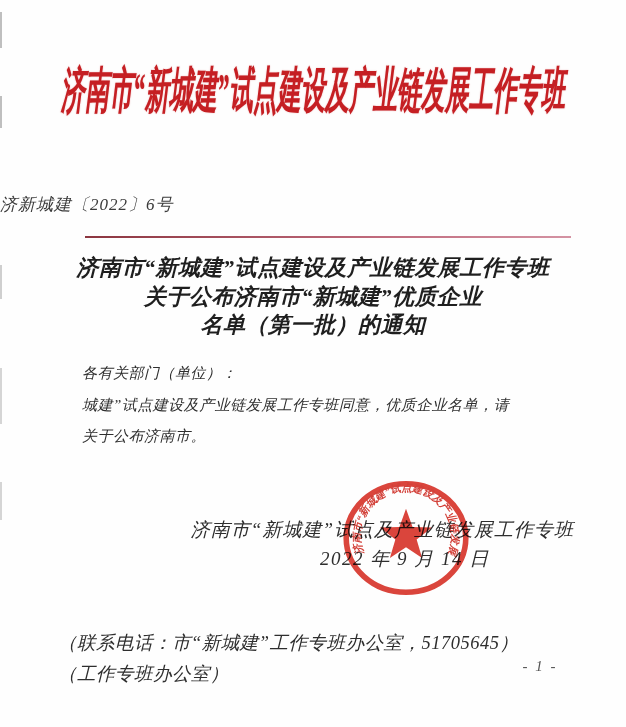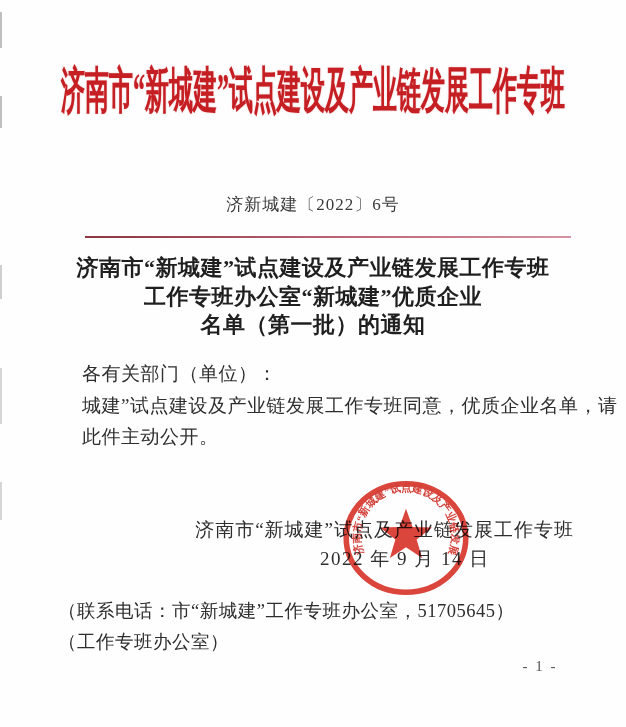--- a/index.html
+++ b/index.html
@@ -2,80 +2,80 @@
 <html><head>
 <meta charset="utf-8">
 <style>
   * { margin:0; padding:0; box-sizing:border-box; }
   html,body { background:#ffffff; }
   body {
     width:626px; height:727px; position:relative; overflow:hidden;
     font-family:"Liberation Serif","DejaVu Serif",serif;
     color:#2b2b2b;
   }
-  .page { position:absolute; inset:0; background:#fefefe; }
+  .page { position:absolute; inset:0; background:#fefefe;font-style:italic; }
 
   
   .edge-mark { position:absolute; left:0; width:2px; background:#8a8a8a; opacity:.55; }
   .em1 { top:12px;  height:36px; }
   .em2 { top:96px;  height:32px; }
   .em3 { top:265px; height:34px; opacity:.4; }
   .em4 { top:368px; height:56px; opacity:.35; }
   .em5 { top:482px; height:38px; opacity:.35; }
 
   
   .masthead {
     position:absolute; top:58px; left:0; width:626px;
     text-align:center; font-weight:bold; font-size:24px;
     color:#c51f23; letter-spacing:0px; white-space:nowrap;
     transform:scale(1,2.05); transform-origin:center top;
     text-shadow:0 0 1px rgba(197,31,35,.4);
   }
 
   .doc-number {
     position:absolute; top:193px; left:0; width:626px;
-    text-align:center; font-size:17px; color:#3a3a3a; letter-spacing:1px;
+    font-size:17px; color:#3a3a3a; letter-spacing:1px;
   }
 
   .red-rule {
     position:absolute; top:236px; left:85px; width:486px; height:2px;
     background:linear-gradient(to right,#8c3640,#c06a7c 60%,#d493a3);
   }
 
   .doc-title {
     position:absolute; top:254px; left:0; width:626px;
     text-align:center; font-weight:bold; font-size:22px;
     line-height:28.5px; color:#1f1f1f; letter-spacing:.5px;
   }
   .doc-title div { white-space:nowrap; }
 
   .body-block {
     position:absolute; top:358px; left:82px; width:492px;
-    font-size:19px; line-height:31.5px; color:#2e2e2e;
+    font-size:15px; line-height:31.5px; color:#2e2e2e;
   }
   .body-block div { white-space:nowrap; letter-spacing:.5px; }
   .indent { padding-left:39px; }
 
   .sig-org {
     position:absolute; top:517px; left:0; right:52px;
     text-align:right; font-size:19px; letter-spacing:1px;
     color:#2e2e2e; white-space:nowrap;
   }
   .sig-date {
     position:absolute; top:546px; left:320px;
     font-size:19px; letter-spacing:1.5px; color:#2e2e2e; white-space:nowrap;
   }
 
   .seal {
     position:absolute; left:330px; top:461px; width:152px; height:152px;
     opacity:.92; mix-blend-mode:multiply; pointer-events:none;
   }
 
   .footer-notes {
-    position:absolute; top:596px; left:58px;
+    position:absolute; top:628px; left:58px;
     font-size:18.5px; line-height:31px; color:#2e2e2e;
   }
   .footer-notes div { white-space:nowrap; letter-spacing:.5px; }
 
   .page-number {
     position:absolute; top:658px; left:500px; width:80px;
     text-align:center; font-size:15px; color:#555; letter-spacing:2px;
   }
 </style>
 </head>
@@ -90,28 +90,28 @@
   <div class="edge-mark em5"></div>
 
   <div class="masthead">济南市“新城建”试点建设及产业链发展工作专班</div>
 
   <div class="doc-number">济新城建〔2022〕6号</div>
 
   <div class="red-rule"></div>
 
   <div class="doc-title">
     <div>济南市“新城建”试点建设及产业链发展工作专班</div>
-    <div>工作专班办公室“新城建”优质企业</div>
+    <div>关于公布济南市“新城建”优质企业</div>
     <div>名单（第一批）的通知</div>
   </div>
 
   <div class="body-block">
     <div>各有关部门（单位）：</div>
     <div>城建”试点建设及产业链发展工作专班同意，优质企业名单，请</div>
-    <div>此件主动公开。</div>
+    <div>关于公布济南市。</div>
   </div>
 
   <div class="sig-org">济南市“新城建”试点及产业链发展工作专班</div>
   <div class="sig-date">2022 年 9 月 14 日</div>
 
   <svg class="seal" viewBox="0 0 150 150" xmlns="http://www.w3.org/2000/svg">
     <ellipse cx="75" cy="76" rx="59" ry="53.5" fill="none" stroke="#d8352b" stroke-width="5.5"></ellipse>
     <defs>
       <path id="sealArc" d="M 33,91 A 45,45 0 1 1 117,91" fill="none"></path>
     </defs>

